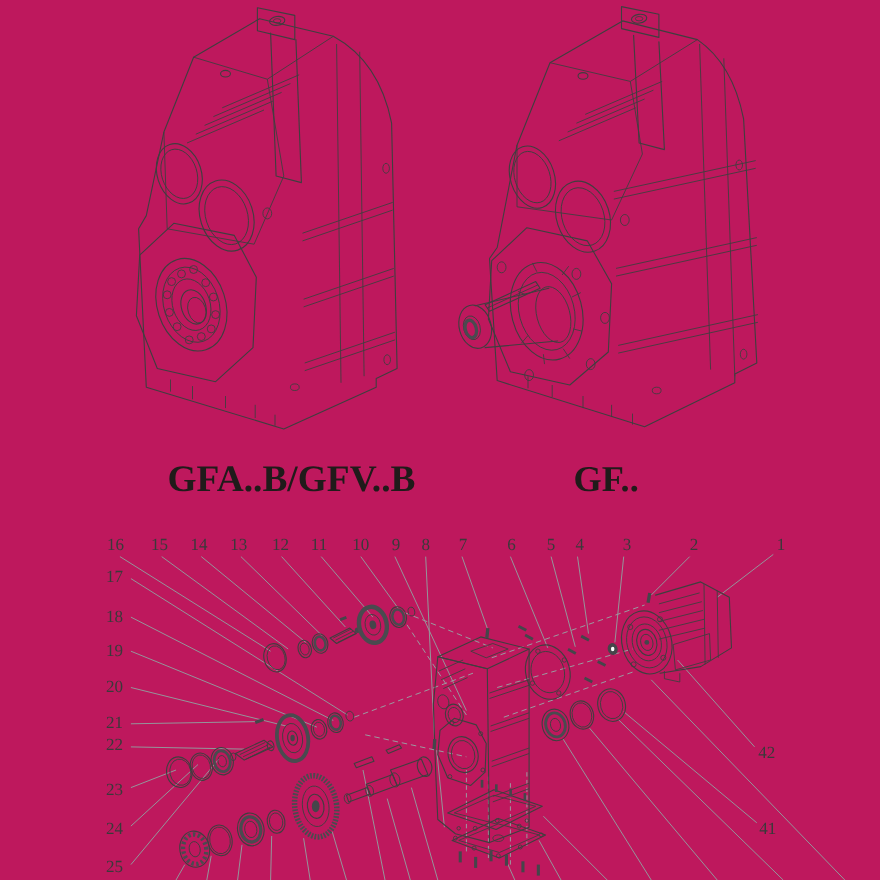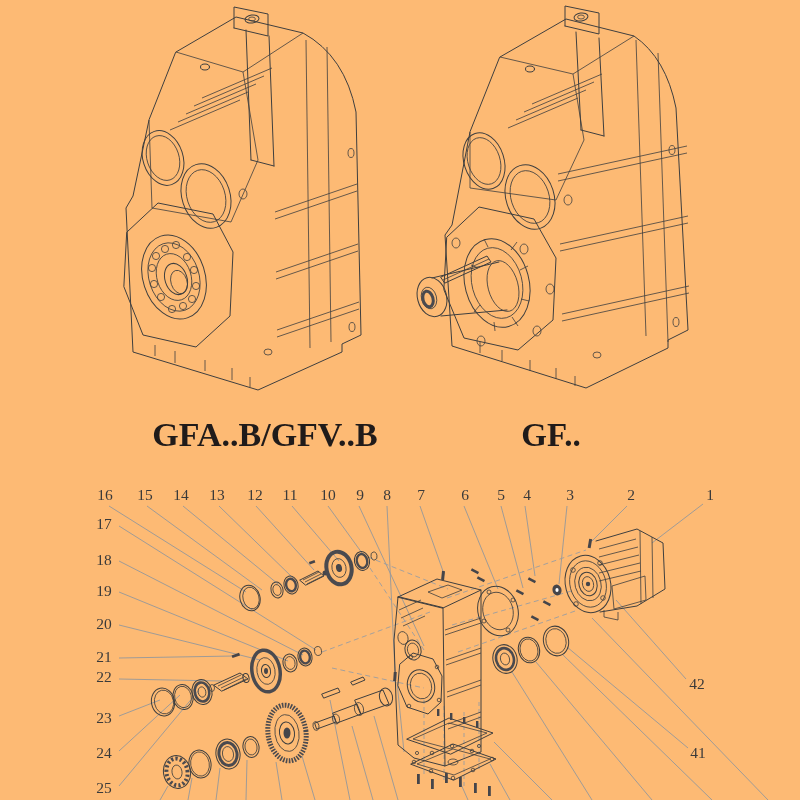--- a/index.html
+++ b/index.html
@@ -1,16 +1,16 @@
 <!DOCTYPE html>
 <html><head>
 <meta charset="utf-8">
 <style>
   html,body{margin:0;padding:0;background:#fff;}
-  #page{position:relative;width:800px;height:800px;background:#fdba74;overflow:hidden;
+  #page{position:relative;width:800px;height:800px;background:#be185d;overflow:hidden;
         font-family:"Liberation Serif", serif;}
   svg{display:block}
   .ln{stroke:#3f3f3f;stroke-width:1;fill:none;stroke-linecap:round;stroke-linejoin:round;}
   .ln2{stroke:#3f3f3f;stroke-width:.8;fill:none;}
   .leader{stroke:#94979b;stroke-width:.9;fill:none;}
   .dash{stroke:#9a9da1;stroke-width:.9;fill:none;stroke-dasharray:5 3.5;}
   .dashv{stroke:#9a9da1;stroke-width:.9;fill:none;stroke-dasharray:4 3;}
   .dark{fill:#45454a;stroke:none;}
   .rim{stroke:#4a4a4f;fill:none;}
   .callout{font-family:"Liberation Serif",serif;font-size:15.5px;fill:#3a3a3a;}

